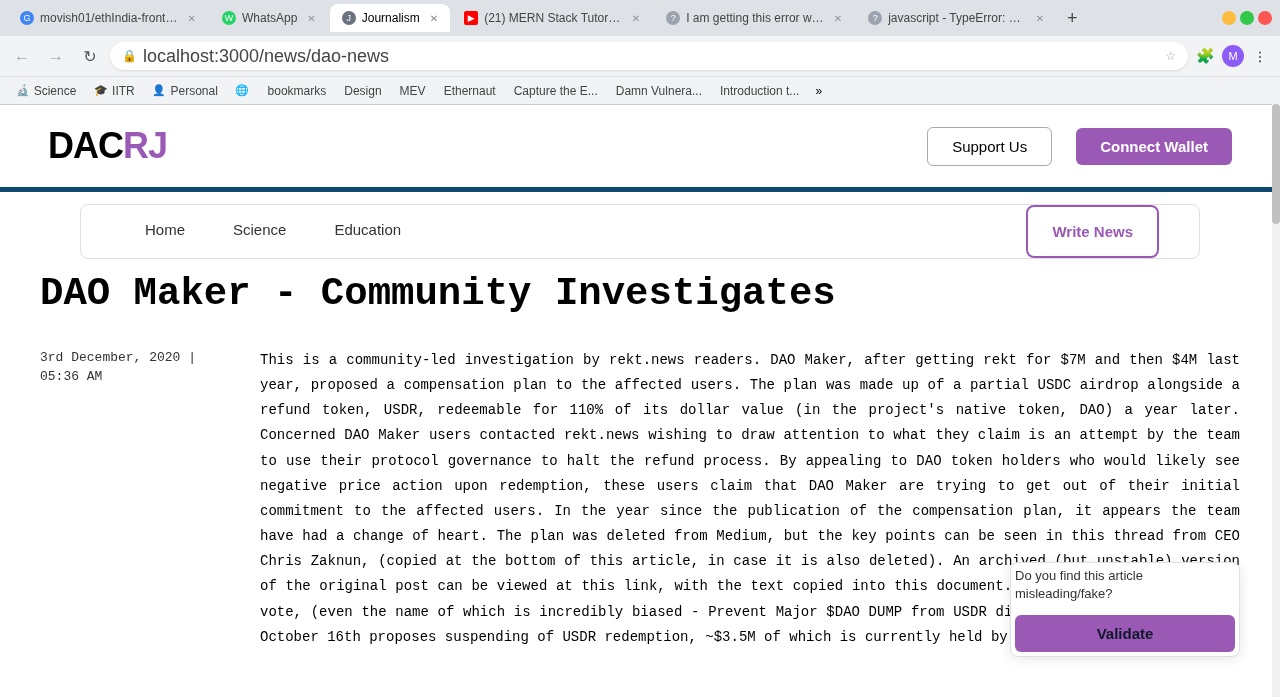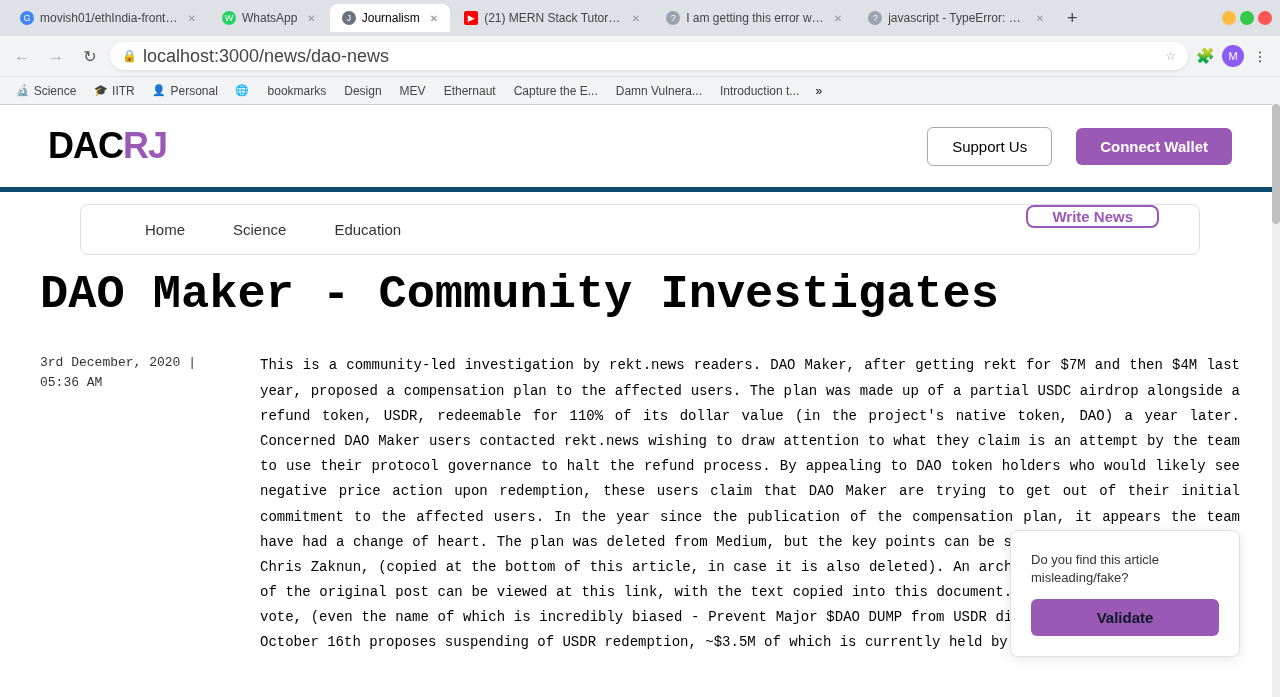--- a/index.html
+++ b/index.html
@@ -244,37 +244,37 @@
     }
 
     .nav-menu-item {
       padding: 16px 24px;
       font-size: 15px;
       cursor: pointer;
       color: #333;
     }
 
     .btn-write-news {
-      padding: 1px 24px;
+      padding: 16px 24px;
       border: 2px solid #9b59b6;
       border-radius: 8px;
       background: #fff;
       color: #9b59b6;
       font-size: 15px;
       font-weight: bold;
       cursor: pointer;
       white-space: nowrap;
     }
 
     .article-container {
       padding: 0 40px 40px;
     }
 
     .article-title {
-      font-size: 47px;
+      font-size: 39px;
       font-weight: 900;
       font-family: 'Courier New', monospace;
       margin-bottom: 30px;
       line-height: 1.2;
       color: #000;
     }
 
     .article-meta {
       width: 200px;
       float: left;
@@ -325,21 +325,21 @@
     }
 
     .sidebar-popup {
       position: fixed;
       right: 40px;
       bottom: 40px;
       width: 230px;
       background: #fff;
       border: 1px solid #e0e0e0;
       border-radius: 8px;
-      padding: 20px;
+      padding: 4px;
       box-shadow: 0 2px 12px rgba(0,0,0,0.1);
     }
 
     .sidebar-popup-text {
       font-size: 13px;
       color: #333;
       margin-bottom: 12px;
       line-height: 1.4;
     }
 

